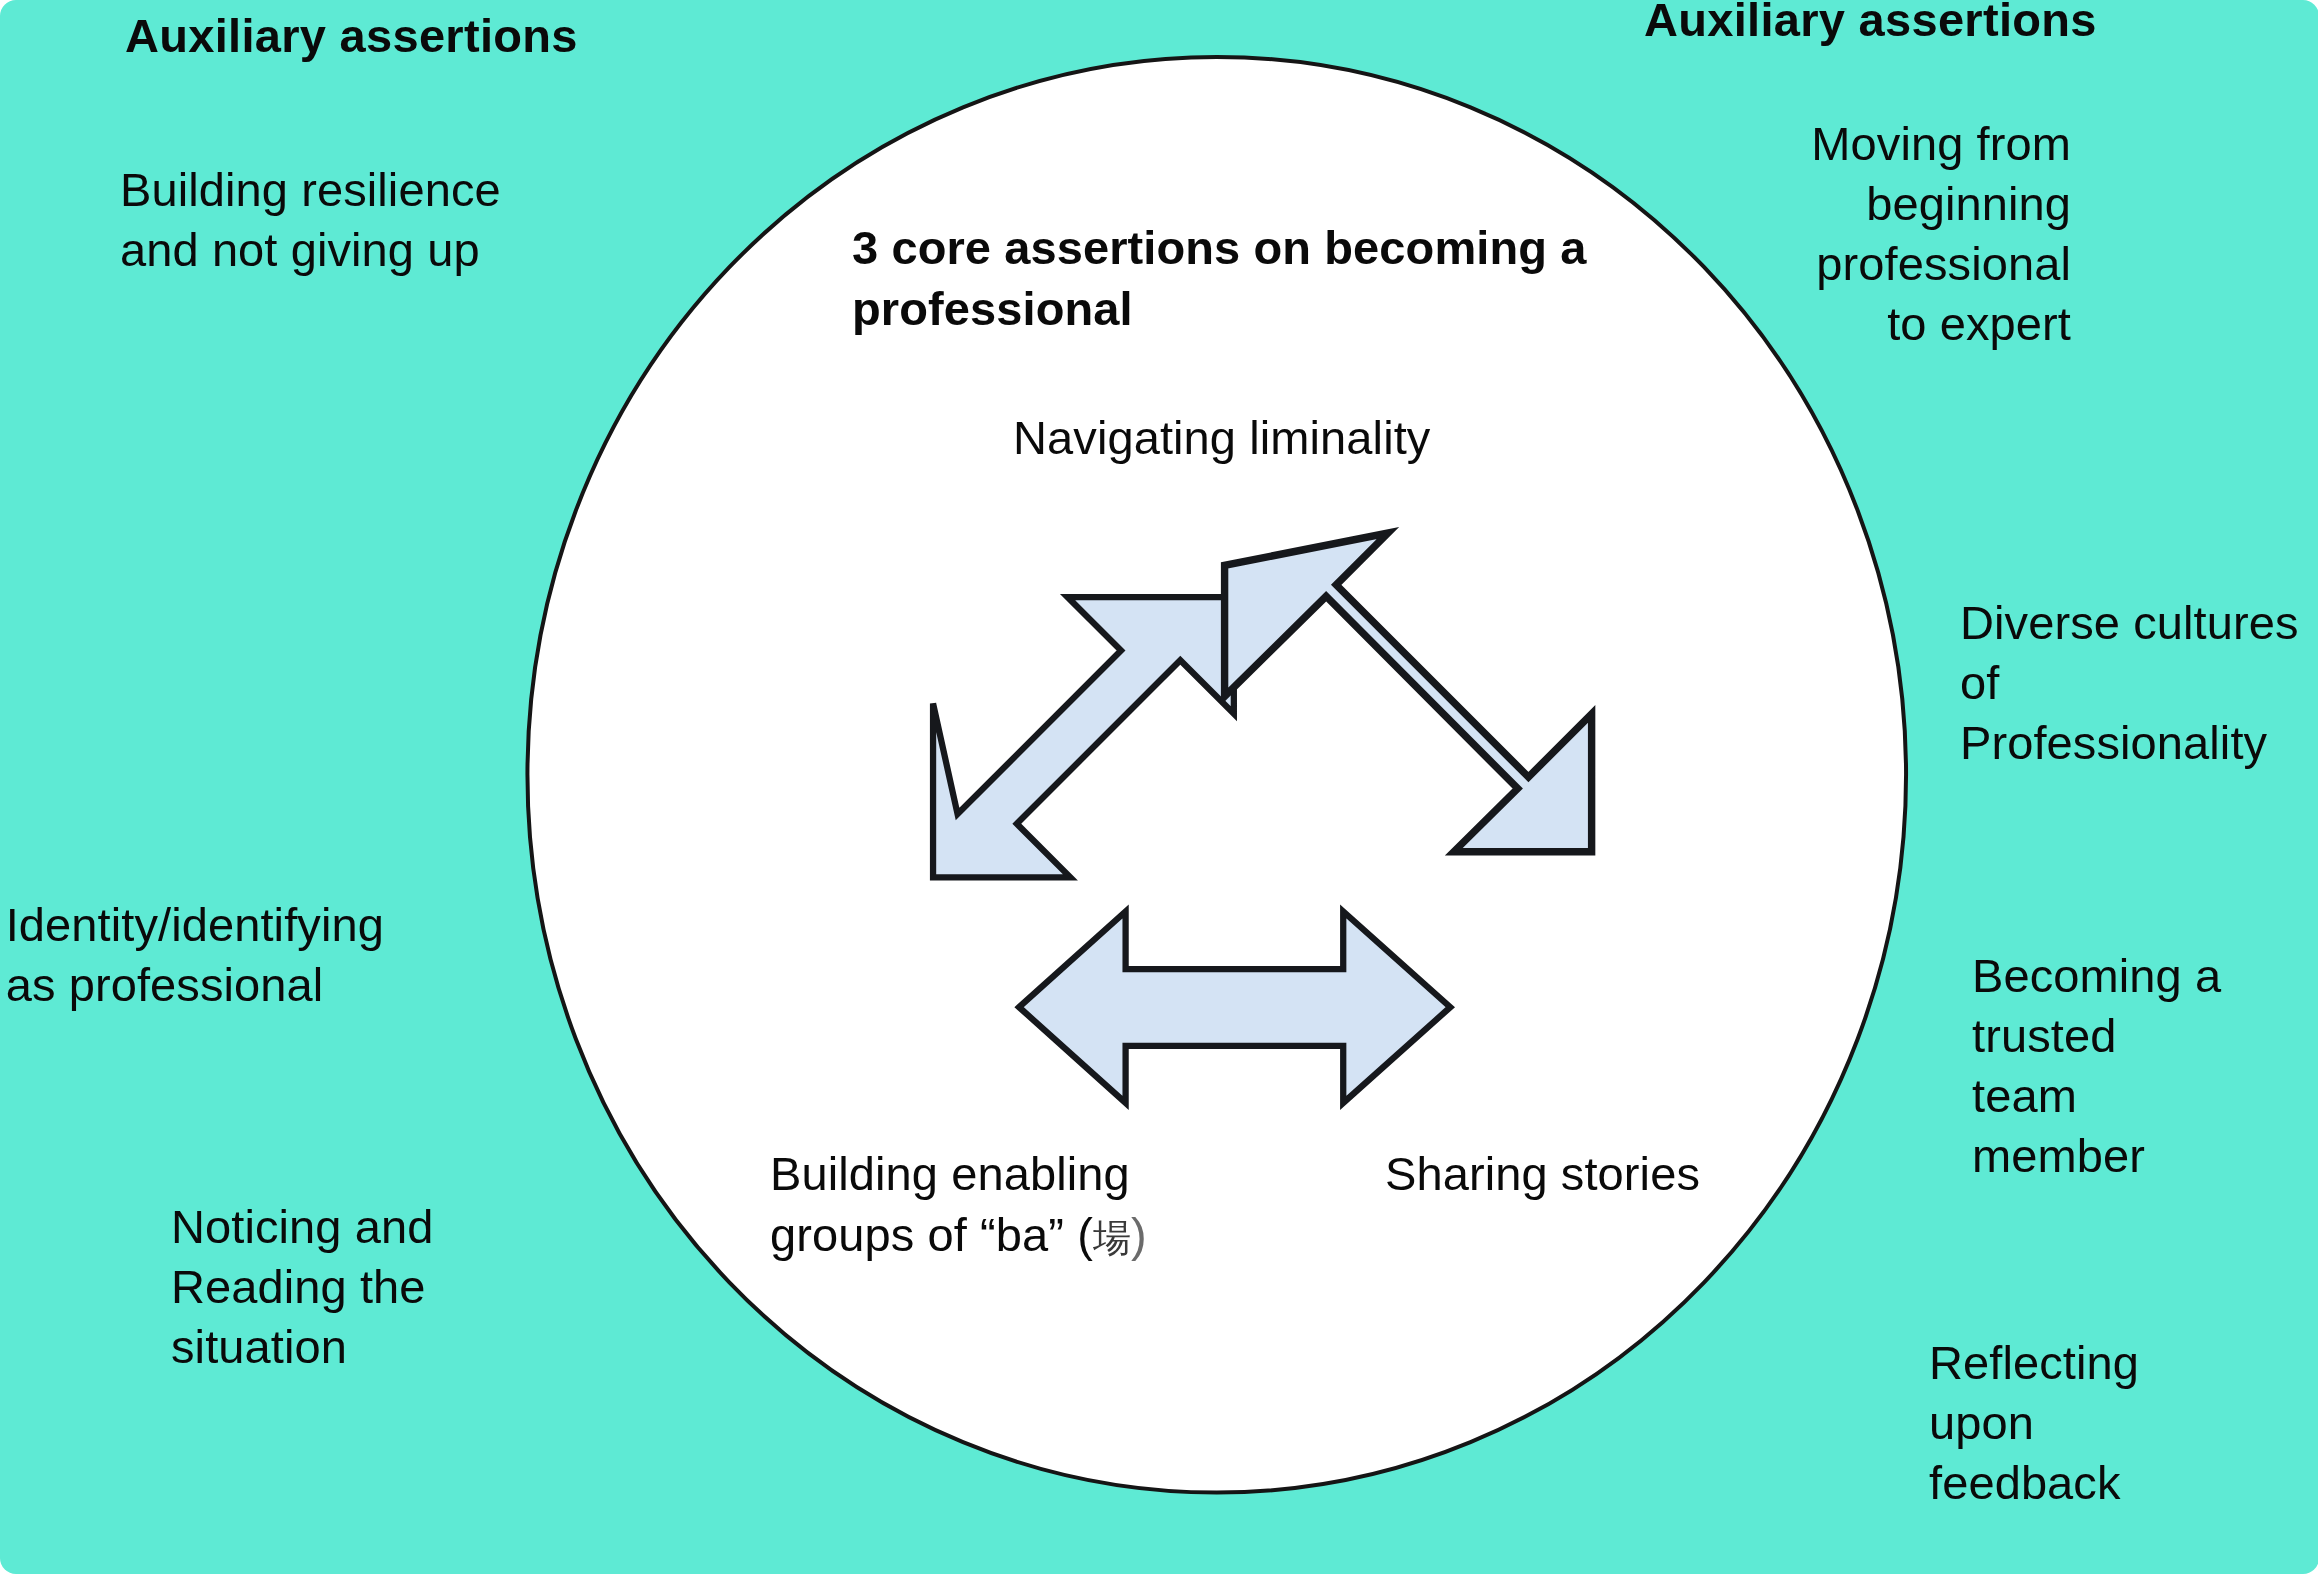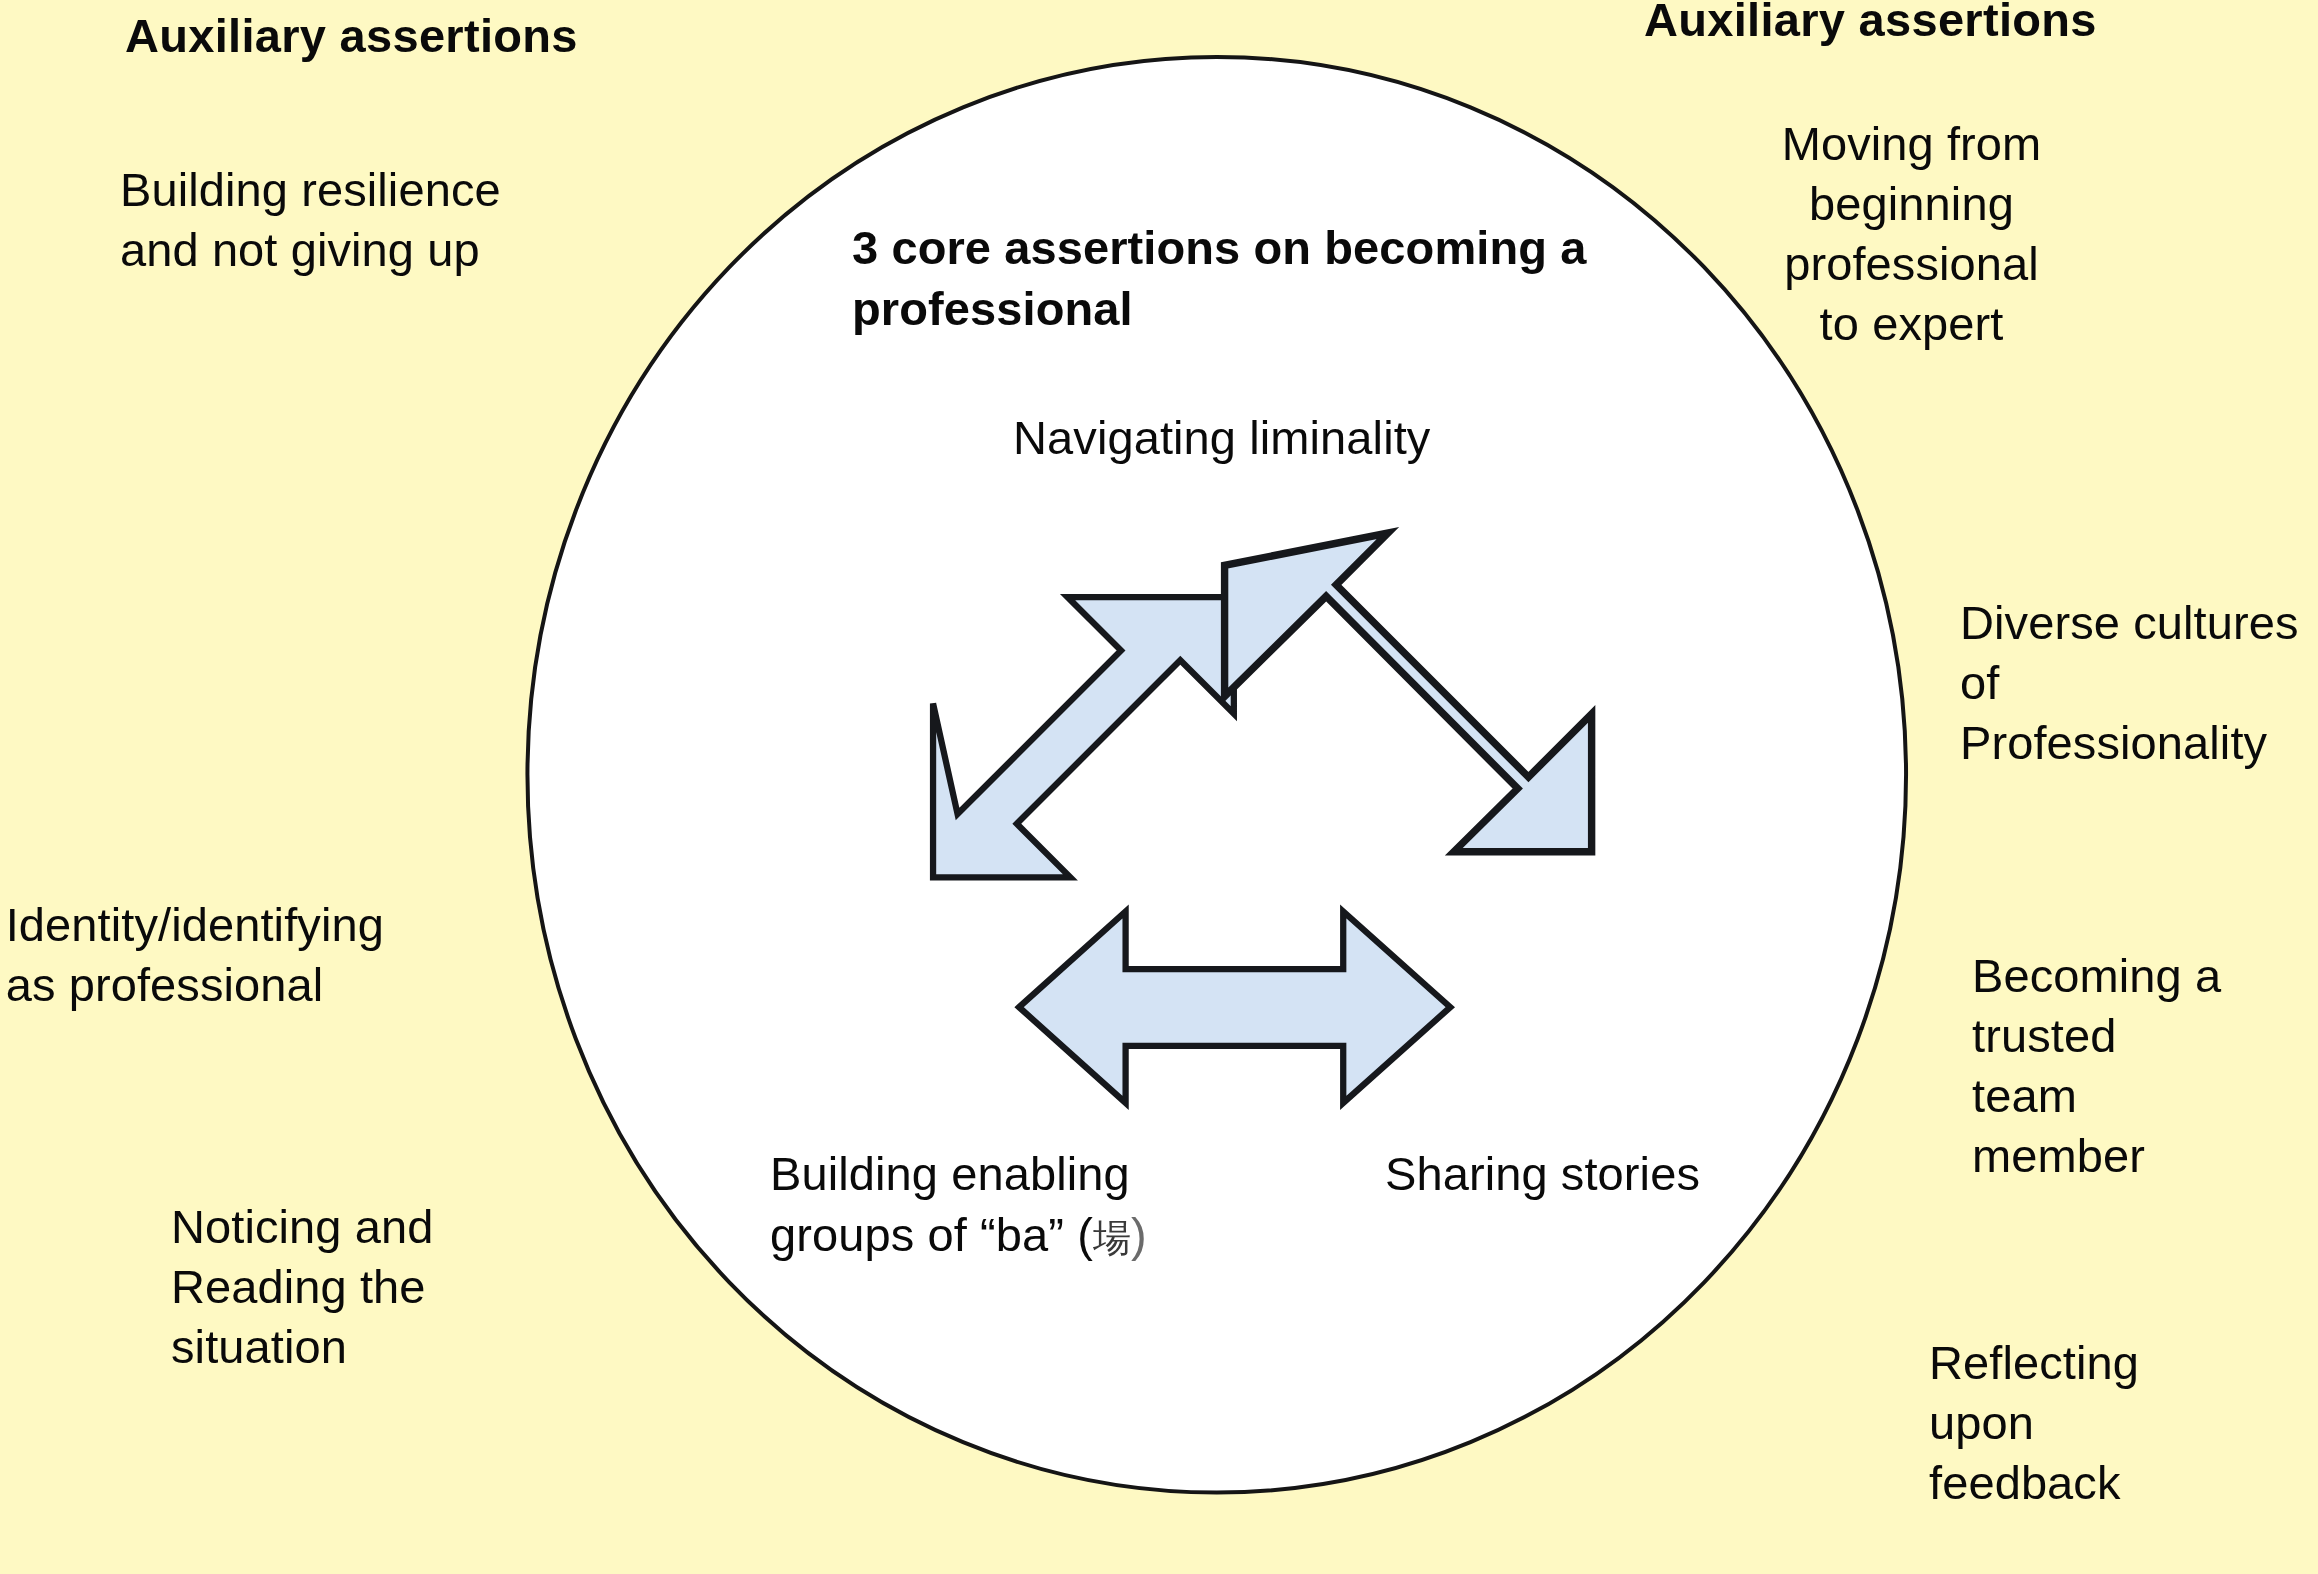--- a/index.html
+++ b/index.html
@@ -9,22 +9,23 @@
     background: #ffffff;
   }
   body {
     font-family: "Liberation Sans", "DejaVu Sans", sans-serif;
     color: #000000;
   }
   #canvas {
     position: relative;
     width: 2319px;
     height: 1574px;
-    background: #fef9c3;
+    background: #5eead4;
     overflow: hidden;
+    border-radius: 16px;
   }
 
   
   .txt {
     position: absolute;
     color: #0a0a0a;
     line-height: 1.28;
     white-space: pre-line;
     letter-spacing: 0.1px;
   }
@@ -143,21 +144,21 @@
 and not giving up</div>
 
 
   <div class="txt aux ta-left" style="left:5.7px; top:895px; width:501px;">Identity/identifying
 as professional</div>
 
   <div class="txt aux ta-left" style="left:171px; top:1197px; width:433px;">Noticing and
 Reading the
 situation</div>
 
-  <div class="txt aux ta-right" style="left:1712px; top:114px; width:399px;text-align:center;">Moving from
+  <div class="txt aux ta-right" style="left:1672px; top:114px; width:399px;">Moving from
 beginning
 professional
 to expert</div>
 
   <div class="txt aux ta-left" style="left:1960px; top:593px; width:399px;">Diverse cultures
 of
 Professionality</div>
 
   <div class="txt aux ta-left" style="left:1972px; top:946px; width:353px;">Becoming a
 trusted

